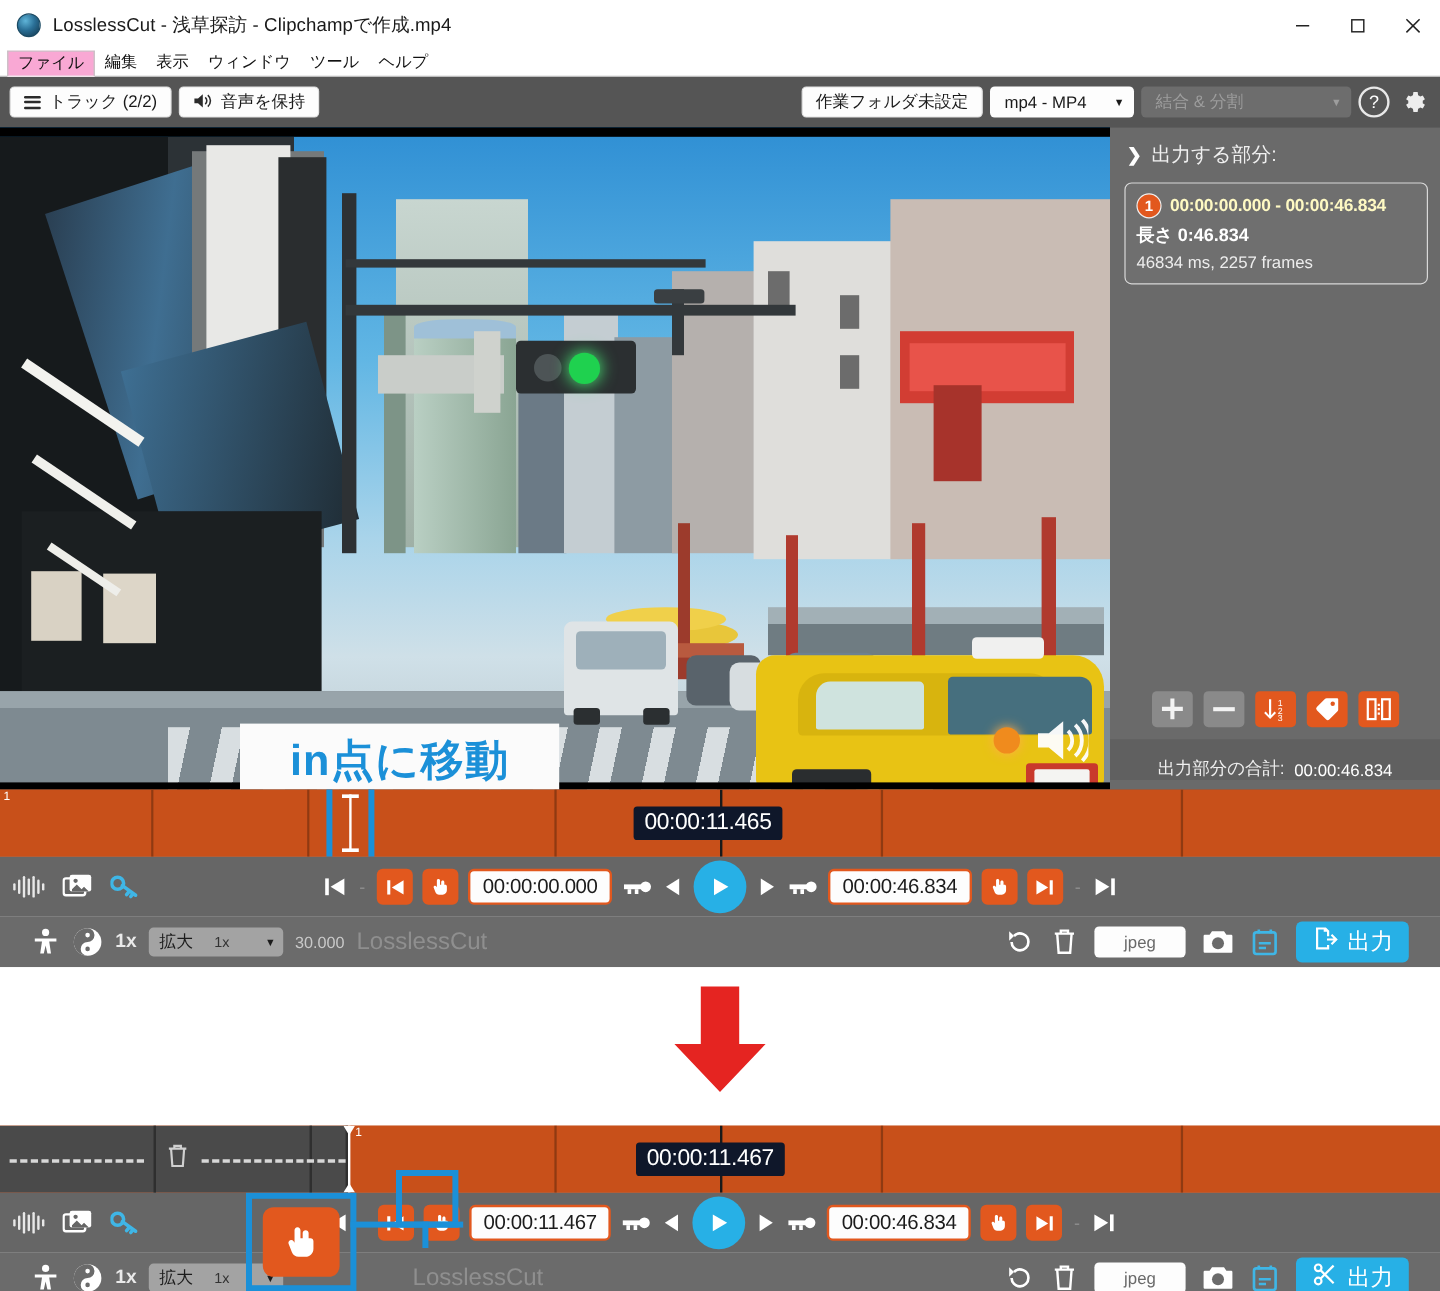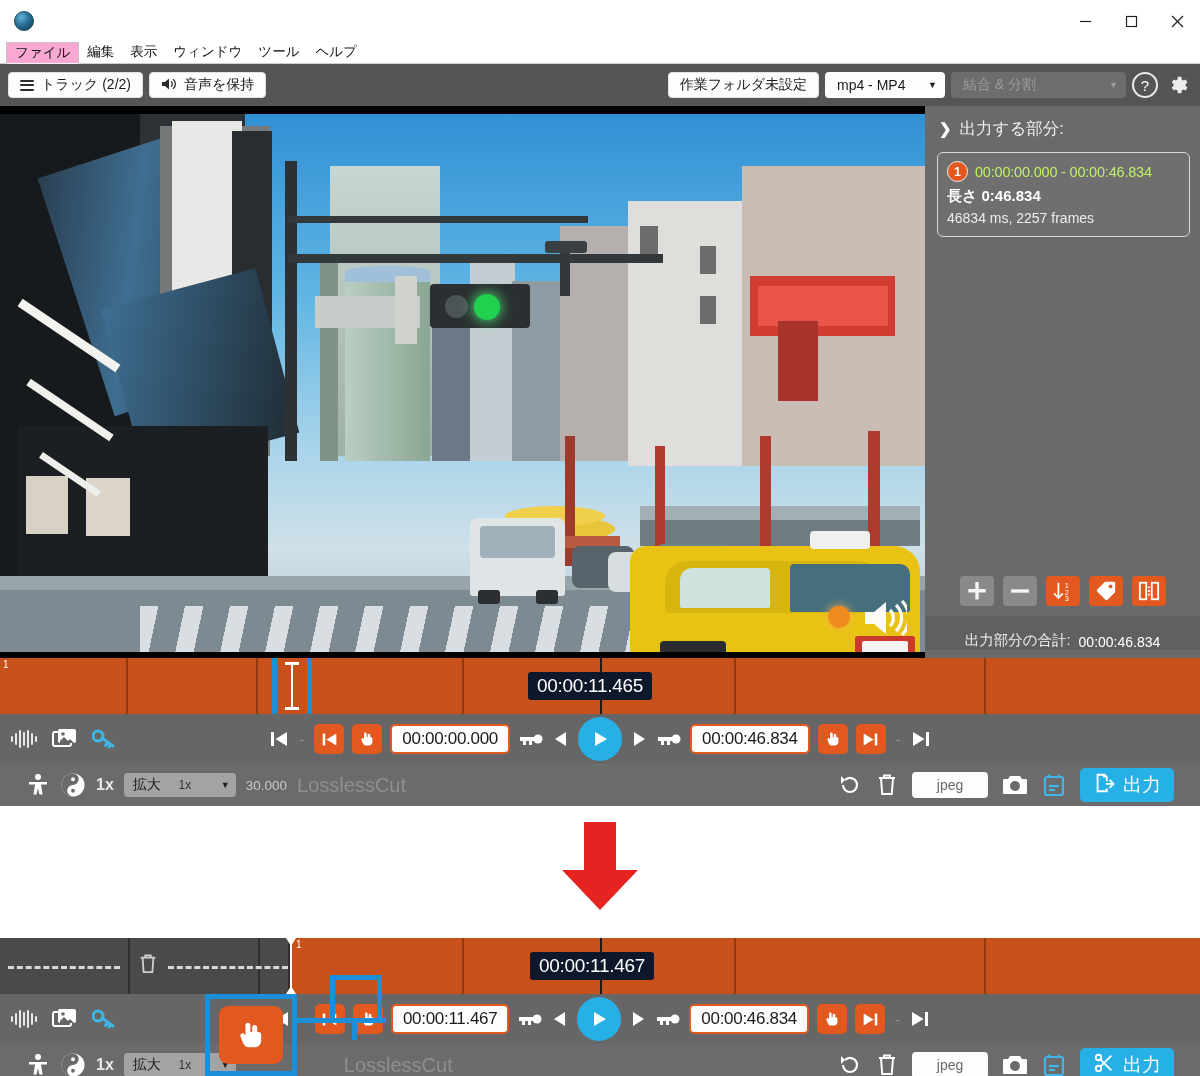--- a/index.html
+++ b/index.html
@@ -91,21 +91,21 @@
   .seg-card{
     margin:6px 10px 0 12px;border:1px solid #d8d8d8;border-radius:6px;background:#6f6f6f;
     padding:8px 9px 10px 9px;
   }
   .seg-row1{display:flex;align-items:center;gap:7px;}
   .seg-num{
     width:21px;height:21px;border-radius:50%;background:#e2581e;color:#fff;font-size:12.5px;
     display:flex;align-items:center;justify-content:center;flex:0 0 auto;font-weight:bold;
     border:1px solid #f0f0f0;
   }
-  .seg-range{font-size:14.5px;font-weight:normal;color:#bef264;letter-spacing:-.2px;}
+  .seg-range{font-size:14.5px;font-weight:bold;color:#fef9c3;letter-spacing:-.2px;}
   .seg-len{font-size:15px;margin-top:5px;color:#fff;font-weight:bold;}
   .seg-ms{font-size:14px;margin-top:4px;color:#ededed;}
   .rp-icons{
     position:absolute;left:0;right:0;bottom:52px;display:flex;justify-content:center;gap:9px;
   }
   .rp-ico{
     width:34px;height:30px;border-radius:4px;display:flex;align-items:center;justify-content:center;
   }
   .rp-ico.grey{background:#8a8a8a;color:#f3f3f3;}
   .rp-ico.orange{background:#e2581e;color:#fff;}
@@ -225,20 +225,21 @@
   .midgap{height:132px;background:#fff;position:relative;}
   .redarrow{
     position:absolute;left:50%;top:12px;transform:translateX(-50%);
   }
 </style>
 </head>
 <body>
 
 <div class="titlebar">
   <div class="app-icon"></div>
+  <div class="title-text">LosslessCut - 浅草探訪 - Clipchampで作成.mp4</div>
   <div class="win-btns">
     <div class="win-btn">
       <svg width="13" height="13" viewBox="0 0 13 13">
           <line x1="1" y1="6.5" x2="12" y2="6.5" stroke="#222" stroke-width="1.2"></line>
         </svg>
     </div>
     <div class="win-btn">
       <svg width="13" height="13" viewBox="0 0 13 13">
           <rect x="1.5" y="1.5" width="10" height="10" fill="none" stroke="#222" stroke-width="1.2"></rect>
         </svg>
@@ -390,20 +391,23 @@
     <div class="vblack-b"></div>
     <div class="sound-ico">
       <svg width="44" height="36" viewBox="0 0 44 36">
         <path d="M2 12h9l12-10v32L11 24H2z" fill="#fff"></path>
         <path d="M27 10a11 11 0 010 16" stroke="#fff" stroke-width="3.2" fill="none"></path>
         <path d="M33 5a18 18 0 010 26" stroke="#fff" stroke-width="3.2" fill="none"></path>
         <path d="M39 1a25 25 0 010 34" stroke="#fff" stroke-width="3.2" fill="none"></path>
       </svg>
     </div>
 
+    <div class="callout" style="left:200px;top:497px;width:266px;height:62px;">
+      <span class="callout-text">in点に移動</span>
+    </div>
 
   </div>
 
   <div class="rightpanel">
     <div class="rp-head">
       <span class="rp-chevron">❯</span>
       <span>出力する部分:</span>
     </div>
 
     <div class="seg-card">

